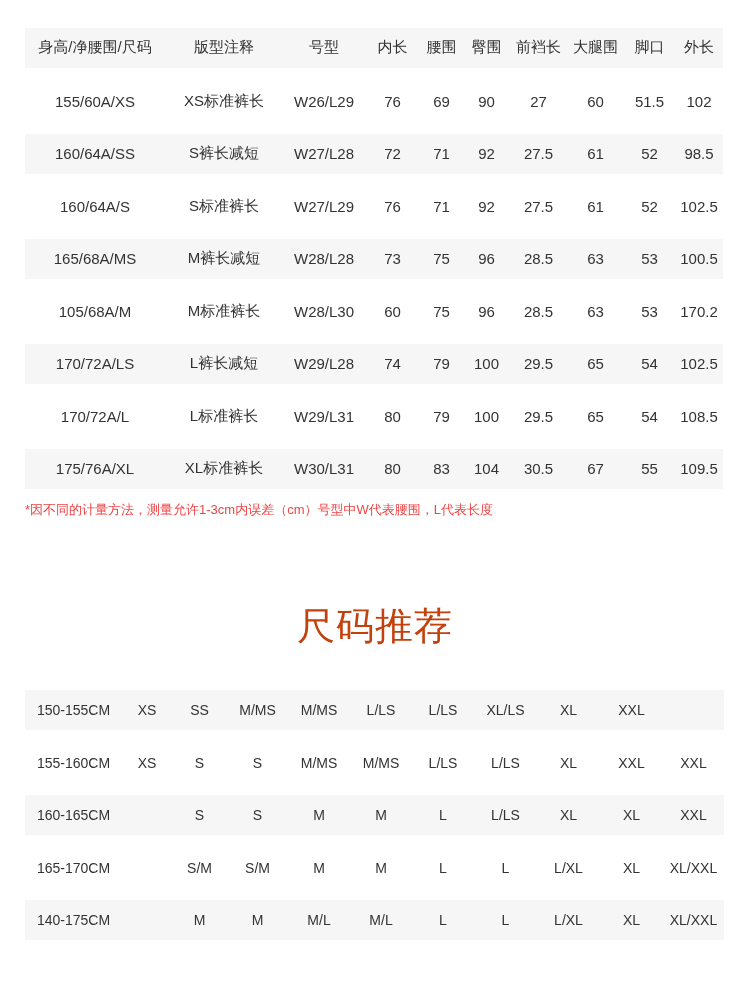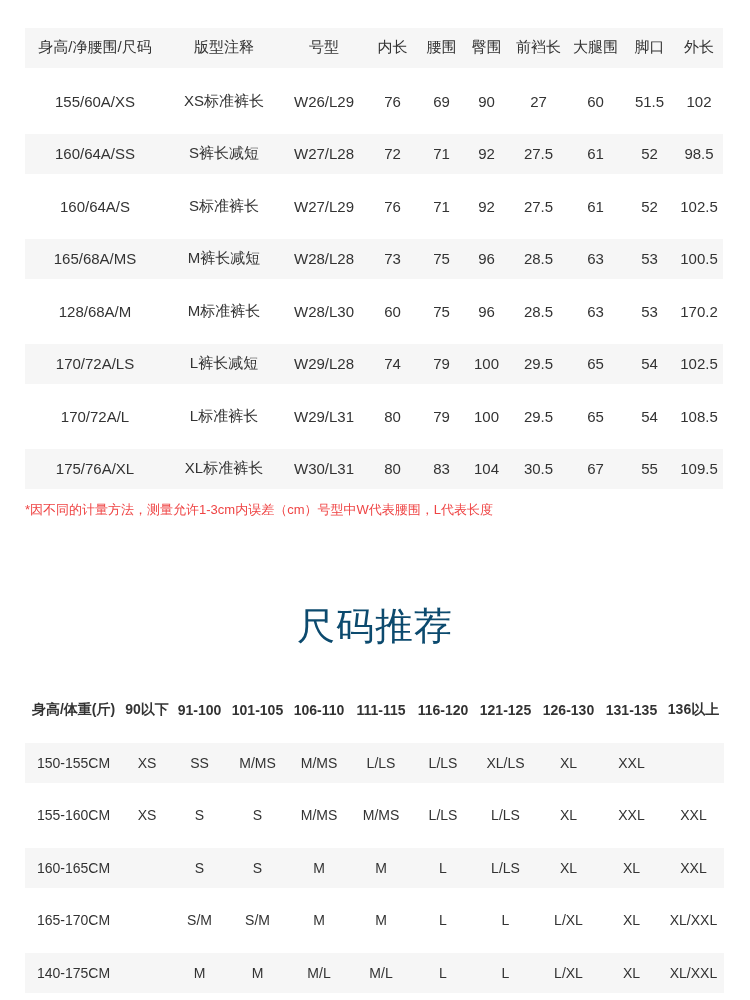--- a/index.html
+++ b/index.html
@@ -24,21 +24,21 @@
   }
 
   .note {
     position:absolute; top:501px; left:25px; width:700px;
     font-size:13px; color:#ef4444; white-space:nowrap;
   }
 
   .big-title {
     position:absolute; top:604px; left:0; width:750px;
     text-align:center; font-size:38px; line-height:44px;
-    color:#0c4a6e; font-weight:400; letter-spacing:1px;
+    color:#c2410c; font-weight:400; letter-spacing:1px;
   }
 
   .t2 { position:absolute; top:684px; left:25px; width:699px; }
   .t2 .row-slot { height:52.5px; }
   .t2 .band {
     grid-template-columns:97px 50px 55px 61px 62px 62px 62px 63px 63px 63px 61px;
     font-size:14px;
   }
 </style>
 </head>
@@ -112,21 +112,21 @@
           <span>75</span>
           <span>96</span>
           <span>28.5</span>
           <span>63</span>
           <span>53</span>
           <span>100.5</span>
         </div>
       </div>
       <div class="row-slot">
         <div class="band">
-          <span>128/68A/M</span>
+          <span>105/68A/M</span>
           <span>M标准裤长</span>
           <span>W28/L30</span>
           <span>60</span>
           <span>75</span>
           <span>96</span>
           <span>28.5</span>
           <span>63</span>
           <span>53</span>
           <span>170.2</span>
         </div>
@@ -173,35 +173,20 @@
           <span>109.5</span>
         </div>
       </div>
     </div>
 
   <div class="note">*因不同的计量方法，测量允许1-3cm内误差（cm）号型中W代表腰围，L代表长度</div>
 
   <div class="big-title">尺码推荐</div>
 
   <div class="t2">
-      <div class="row-slot hdr">
-        <div class="band  bold">
-          <span>身高/体重(斤)</span>
-          <span>90以下</span>
-          <span>91-100</span>
-          <span>101-105</span>
-          <span>106-110</span>
-          <span>111-115</span>
-          <span>116-120</span>
-          <span>121-125</span>
-          <span>126-130</span>
-          <span>131-135</span>
-          <span>136以上</span>
-        </div>
-      </div>
       <div class="row-slot">
         <div class="band gray">
           <span>150-155CM</span>
           <span>XS</span>
           <span>SS</span>
           <span>M/MS</span>
           <span>M/MS</span>
           <span>L/LS</span>
           <span>L/LS</span>
           <span>XL/LS</span>

